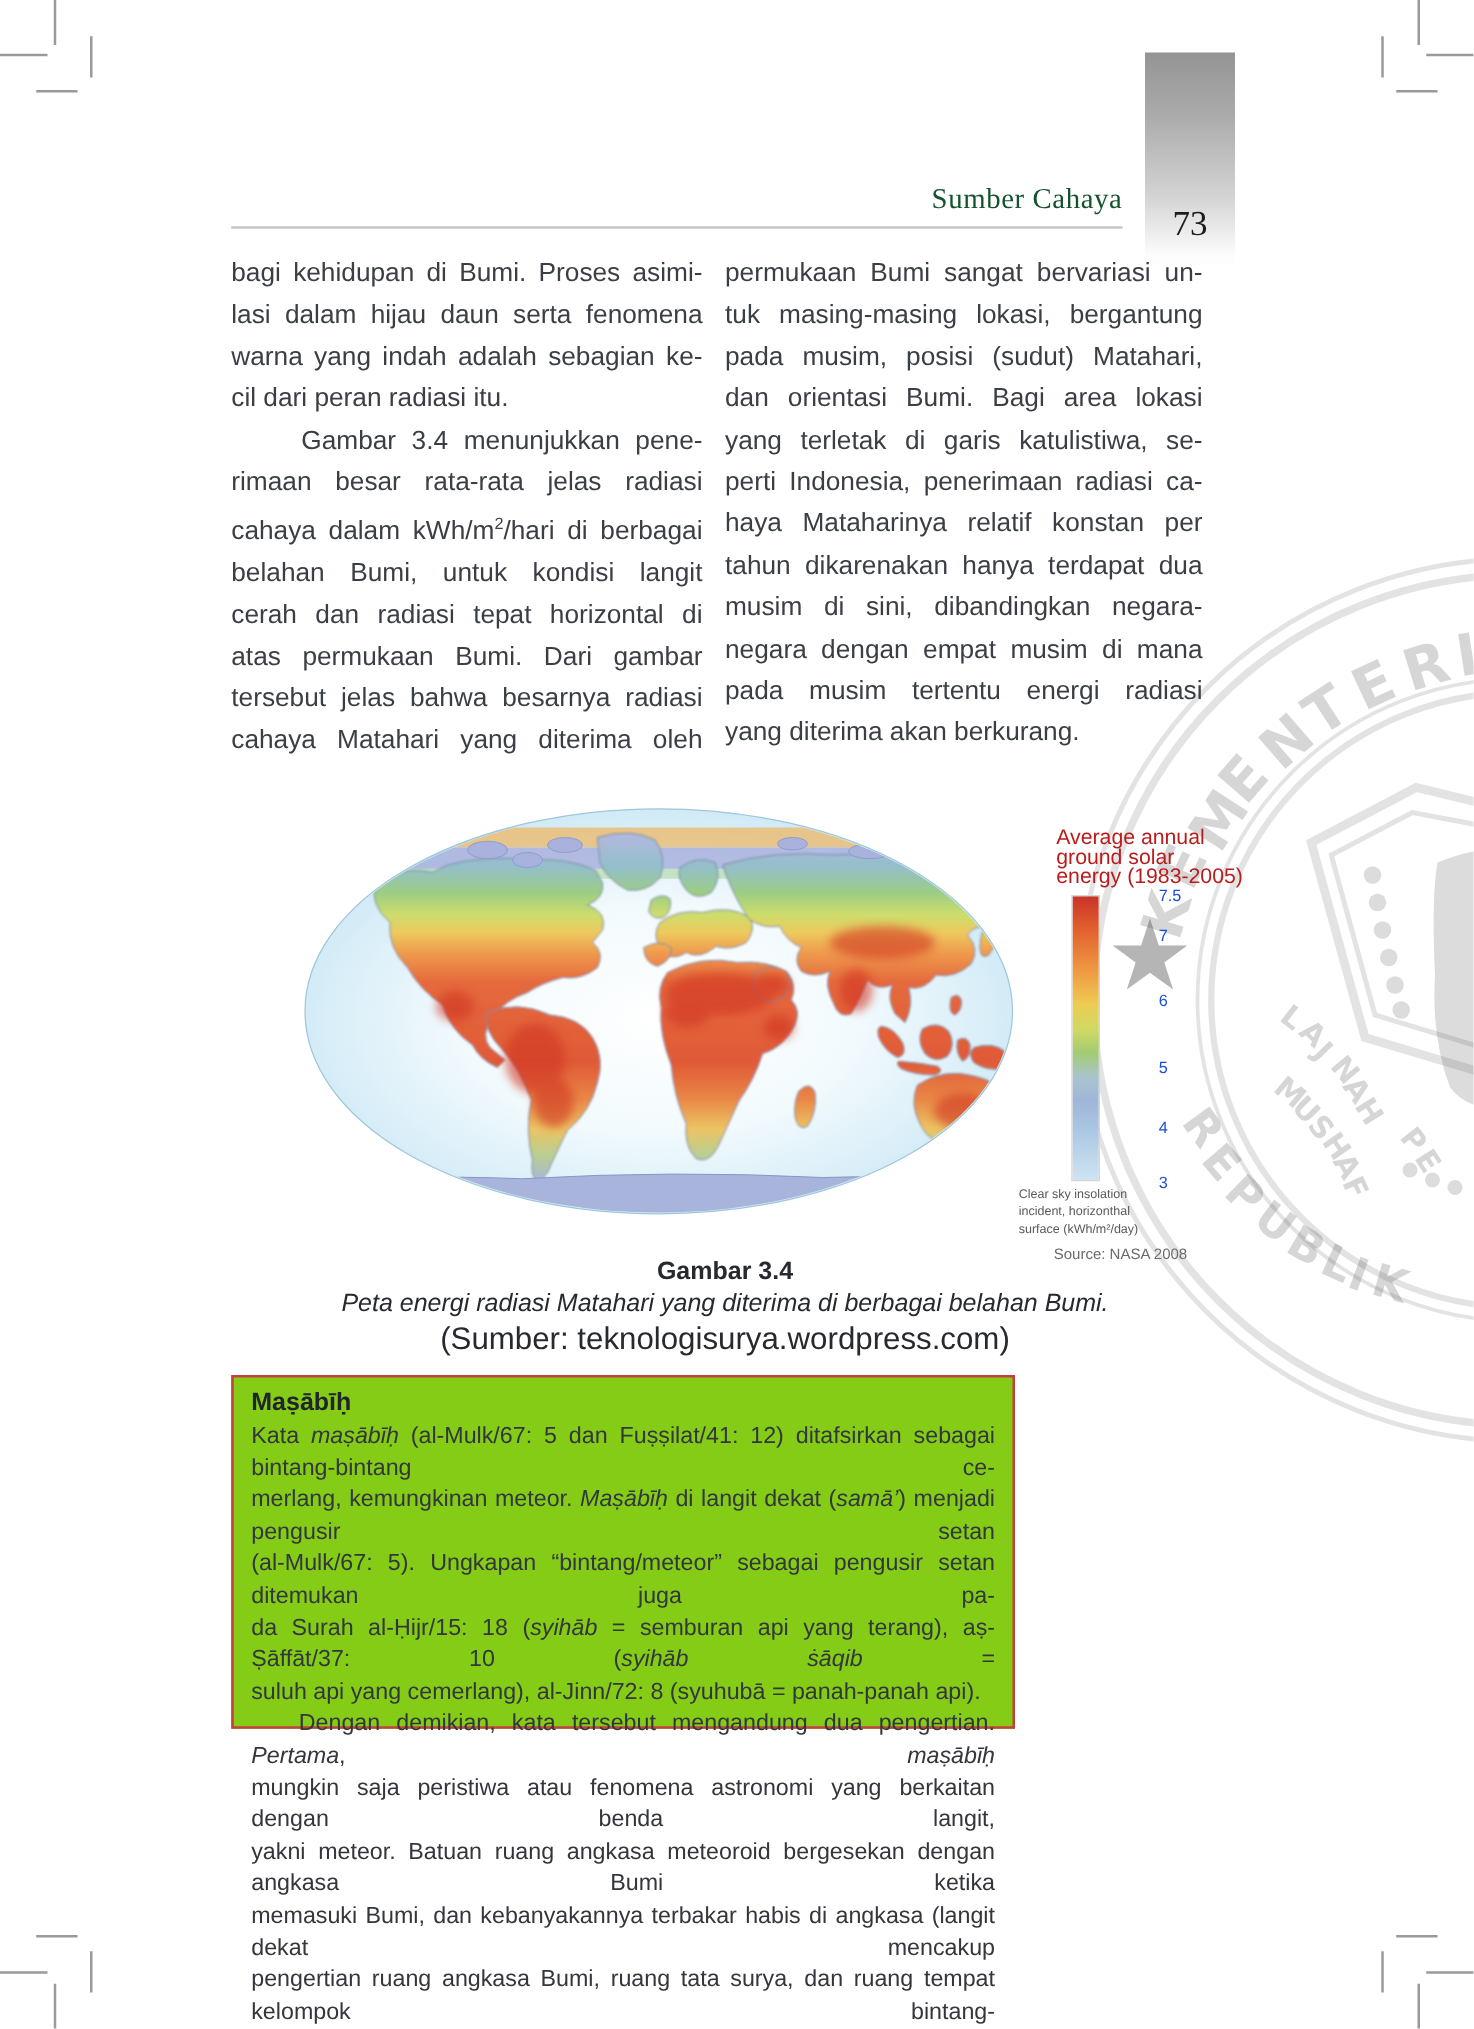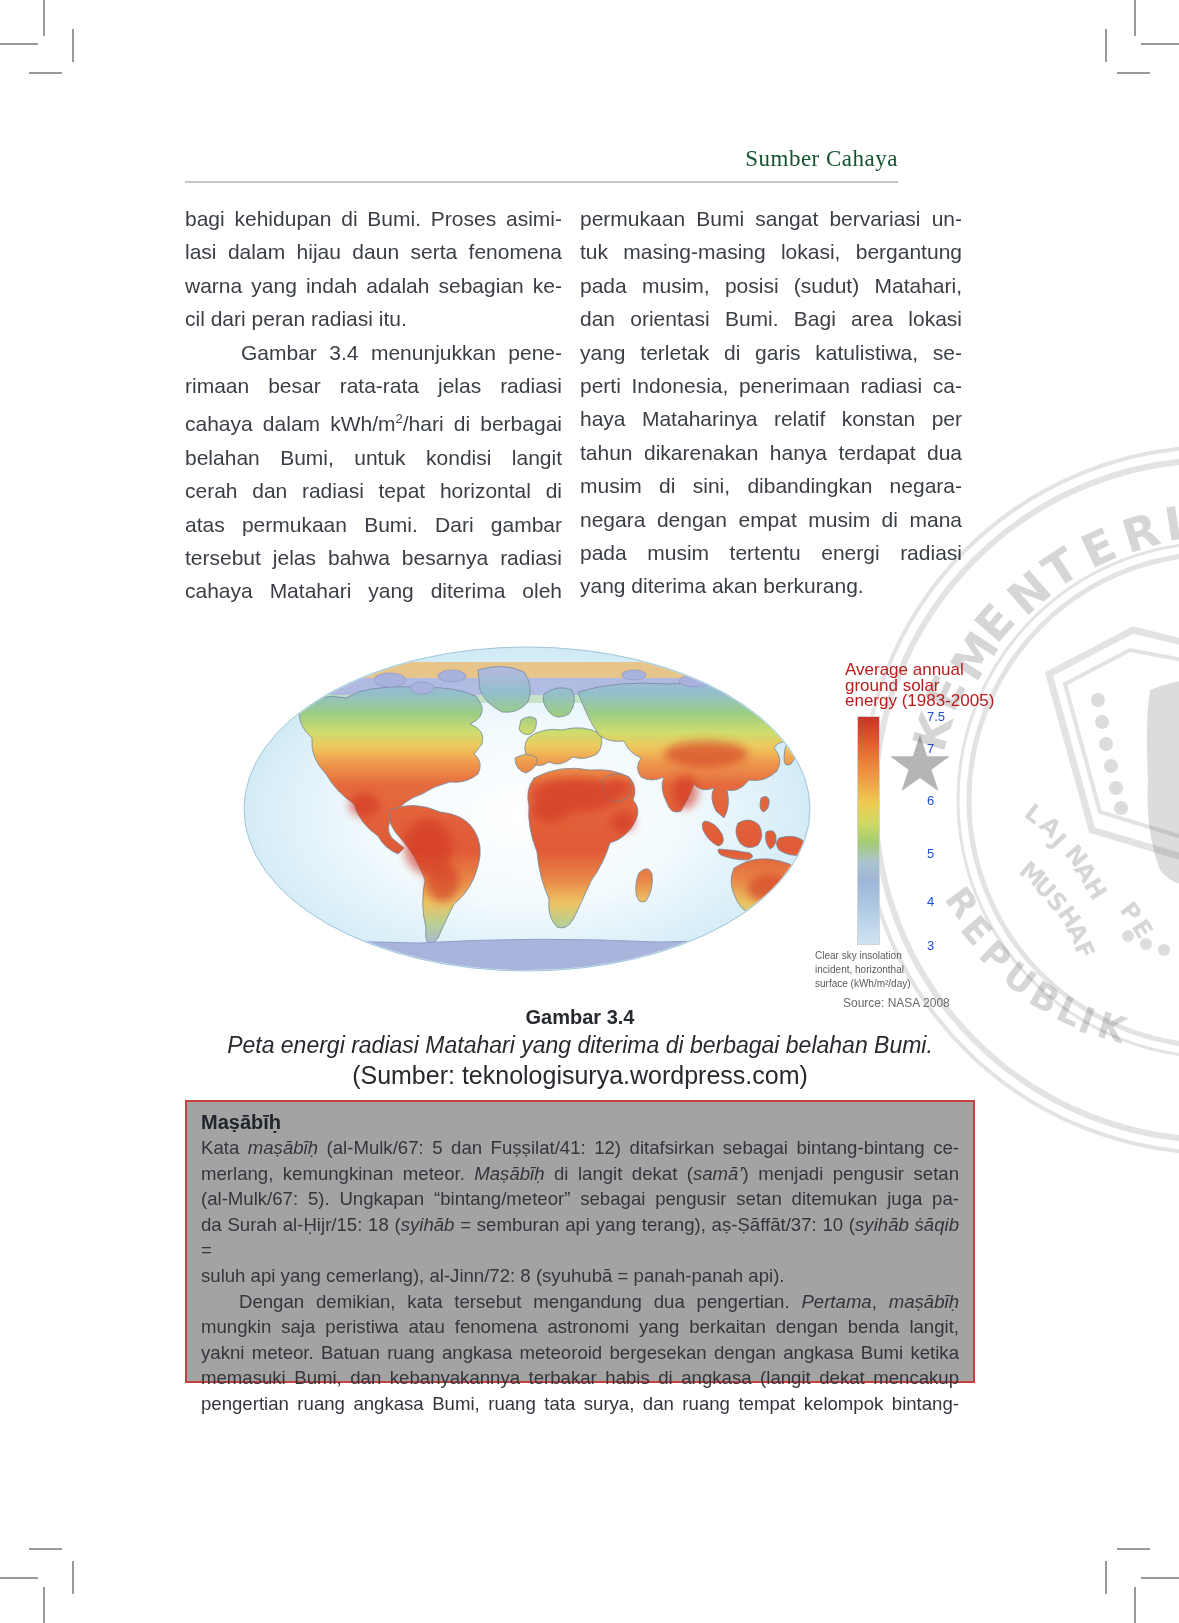--- a/index.html
+++ b/index.html
@@ -28,25 +28,25 @@
   .legend{position:absolute;left:815px;top:662px;width:180px;height:352px;}
   .lg-title{position:absolute;left:0;top:0;font-size:17px;line-height:15.5px;color:#b91c1c;margin-left:30px;}
   .lg-bar{position:absolute;left:42px;top:54px;width:21px;height:227px;border:1px solid #d5d5d5;
     background:linear-gradient(180deg,#c93327 0%,#e2612f 12%,#ef9440 25%,#eecb52 38%,#cfd963 47%,#a3cc71 55%,#a9c4cf 64%,#9fb6d8 72%,#aac6e2 82%,#cfe4f3 100%);}
   .lg-tick{position:absolute;left:112px;width:46px;font-size:13px;color:#1d4ed8;}
   .lg-foot{position:absolute;left:0;top:287px;font-size:10px;line-height:14px;color:#5a5a5a;}
   .lg-src{position:absolute;left:28px;top:334px;font-size:12px;color:#6a6a6a;}
   
   .caption{position:absolute;left:185px;top:1006px;width:790px;text-align:center;color:#26292e;}
   .cap-label{font-size:20px;font-weight:bold;margin-bottom:3px;}
-  .cap-title{font-size:23px;font-style:italic;margin-bottom:2px;}
+  .cap-title{font-size:20px;font-style:italic;margin-bottom:2px;}
   .cap-src{font-size:25px;}
   
-  .infobox{position:absolute;left:185px;top:1100px;width:790px;height:283px;box-sizing:border-box;
-           border:2.5px solid #c5403e;background:#a3a3a3;padding:7px 14px 6px 14px;}
+  .infobox{position:absolute;left:185px;top:1100px;width:627px;height:283px;box-sizing:border-box;
+           border:2.5px solid #c5403e;background:#84cc16;padding:7px 14px 6px 14px;}
   .ib-heading{font-size:20px;font-weight:bold;color:#20242c;line-height:26px;}
   .ib-lines .line{font-size:18.6px;line-height:25.6px;color:#33363c;}
   .ib-lines .line.ind{text-indent:38px;}
   
   .wm-layer{position:absolute;left:0;top:0;width:1179px;height:1623px;pointer-events:none;}
   .wmch{position:absolute;font-family:"DejaVu Sans",sans-serif;font-weight:bold;
         color:rgba(70,70,70,0.22);transform-origin:center;}
   .wm-star{position:absolute;left:885px;top:725px;font-size:78px;color:rgba(90,90,90,0.45);line-height:78px;}
 </style>
 </head>
@@ -125,20 +125,23 @@
   <div class="cmark" style="left:72px;top:1561px;width:2px;height:33px"></div>
   <div class="cmark" style="left:0;top:1577px;width:38px;height:2px"></div>
   <div class="cmark" style="left:43px;top:1587px;width:2px;height:36px"></div>
   <div class="cmark" style="left:1117px;top:1548px;width:33px;height:2px"></div>
   <div class="cmark" style="left:1105px;top:1561px;width:2px;height:33px"></div>
   <div class="cmark" style="left:1141px;top:1577px;width:38px;height:2px"></div>
   <div class="cmark" style="left:1134px;top:1587px;width:2px;height:36px"></div>
 
   <div class="hdr-title">Sumber Cahaya</div>
   <div class="hdr-rule"></div>
+  <div class="pagebox">
+    <div class="pagenum">73</div>
+  </div>
 
   <div class="col col-left">
       <div class="line">bagi kehidupan di Bumi. Proses asimi-</div>
       <div class="line">lasi dalam hijau daun serta fenomena</div>
       <div class="line">warna yang indah adalah sebagian ke-</div>
       <div class="line nolast">cil dari peran radiasi itu.</div>
       <div class="line ind">Gambar 3.4 menunjukkan pene-</div>
       <div class="line">rimaan besar rata-rata jelas radiasi</div>
       <div class="line">cahaya dalam kWh/m<sup>2</sup>/hari di berbagai</div>
       <div class="line">belahan Bumi, untuk kondisi langit</div>

